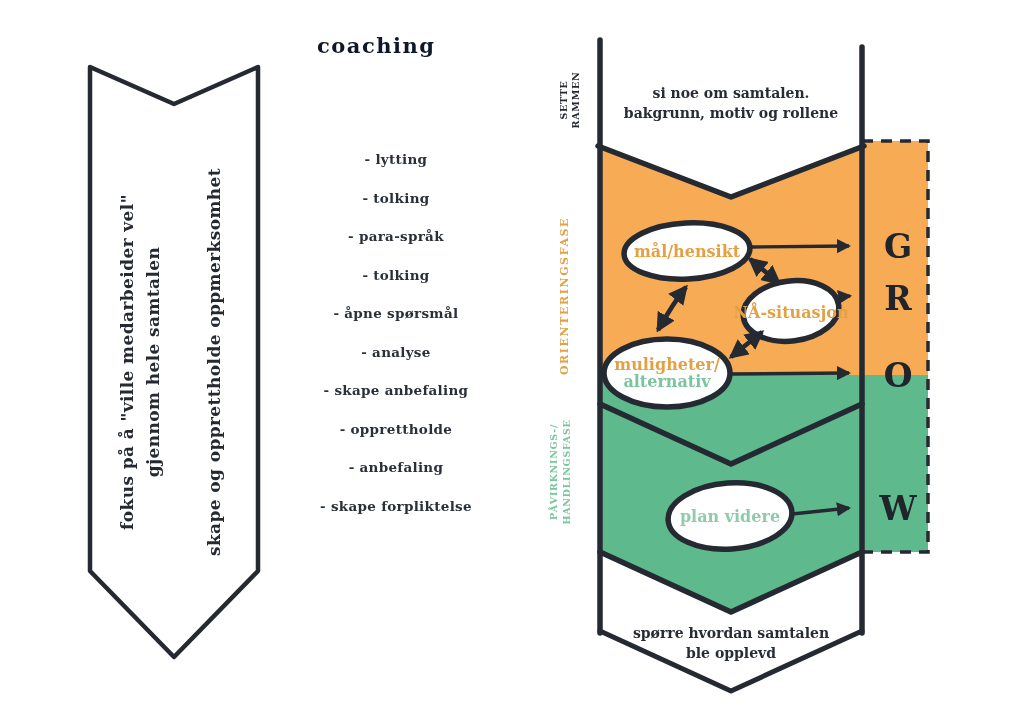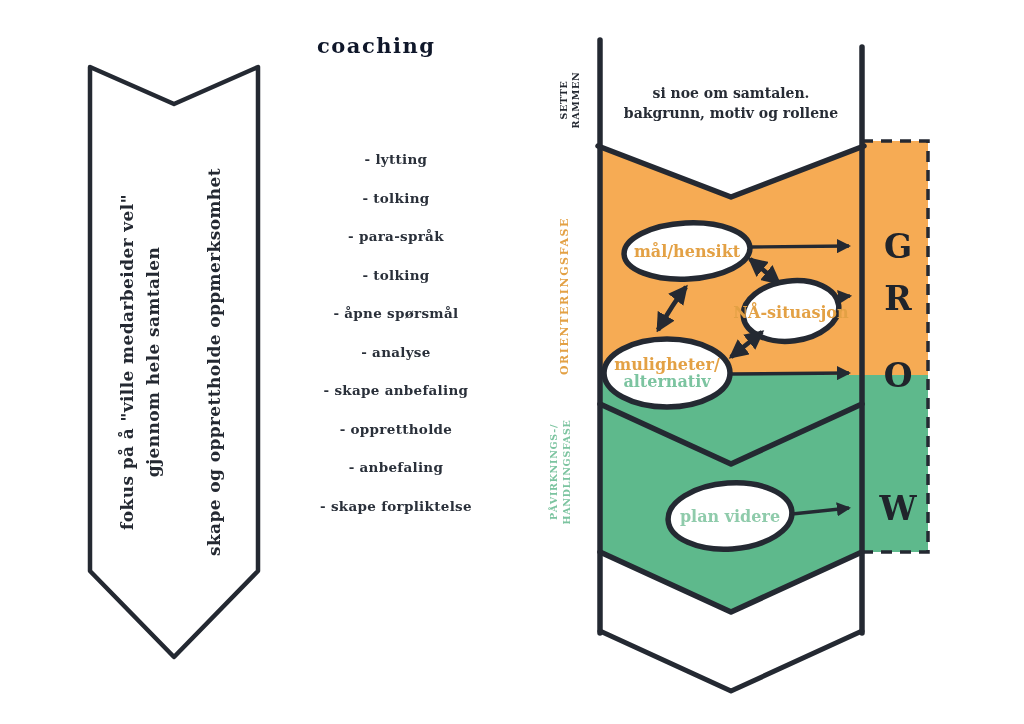--- a/index.html
+++ b/index.html
@@ -120,14 +120,18 @@
     <div style="color:var(--orange-text);">muligheter/</div>
     <div style="color:var(--green-text);">alternativ</div>
   </div>
   <div class="abs ctr node-label" style="left:655px;top:508px;width:150px;color:var(--plan-text);">plan videre</div>
 
   <div class="abs ctr grow-letter" style="left:868px;top:225px;width:60px;">G</div>
   <div class="abs ctr grow-letter" style="left:868px;top:277px;width:60px;">R</div>
   <div class="abs ctr grow-letter" style="left:868px;top:354px;width:60px;">O</div>
   <div class="abs ctr grow-letter" style="left:868px;top:487px;width:60px;">W</div>
 
+  <div class="abs ctr desc" style="left:611px;top:623px;width:240px;">
+    <div>spørre hvordan samtalen</div>
+    <div>ble opplevd</div>
+  </div>
 
 </div>
 
 </body></html>

